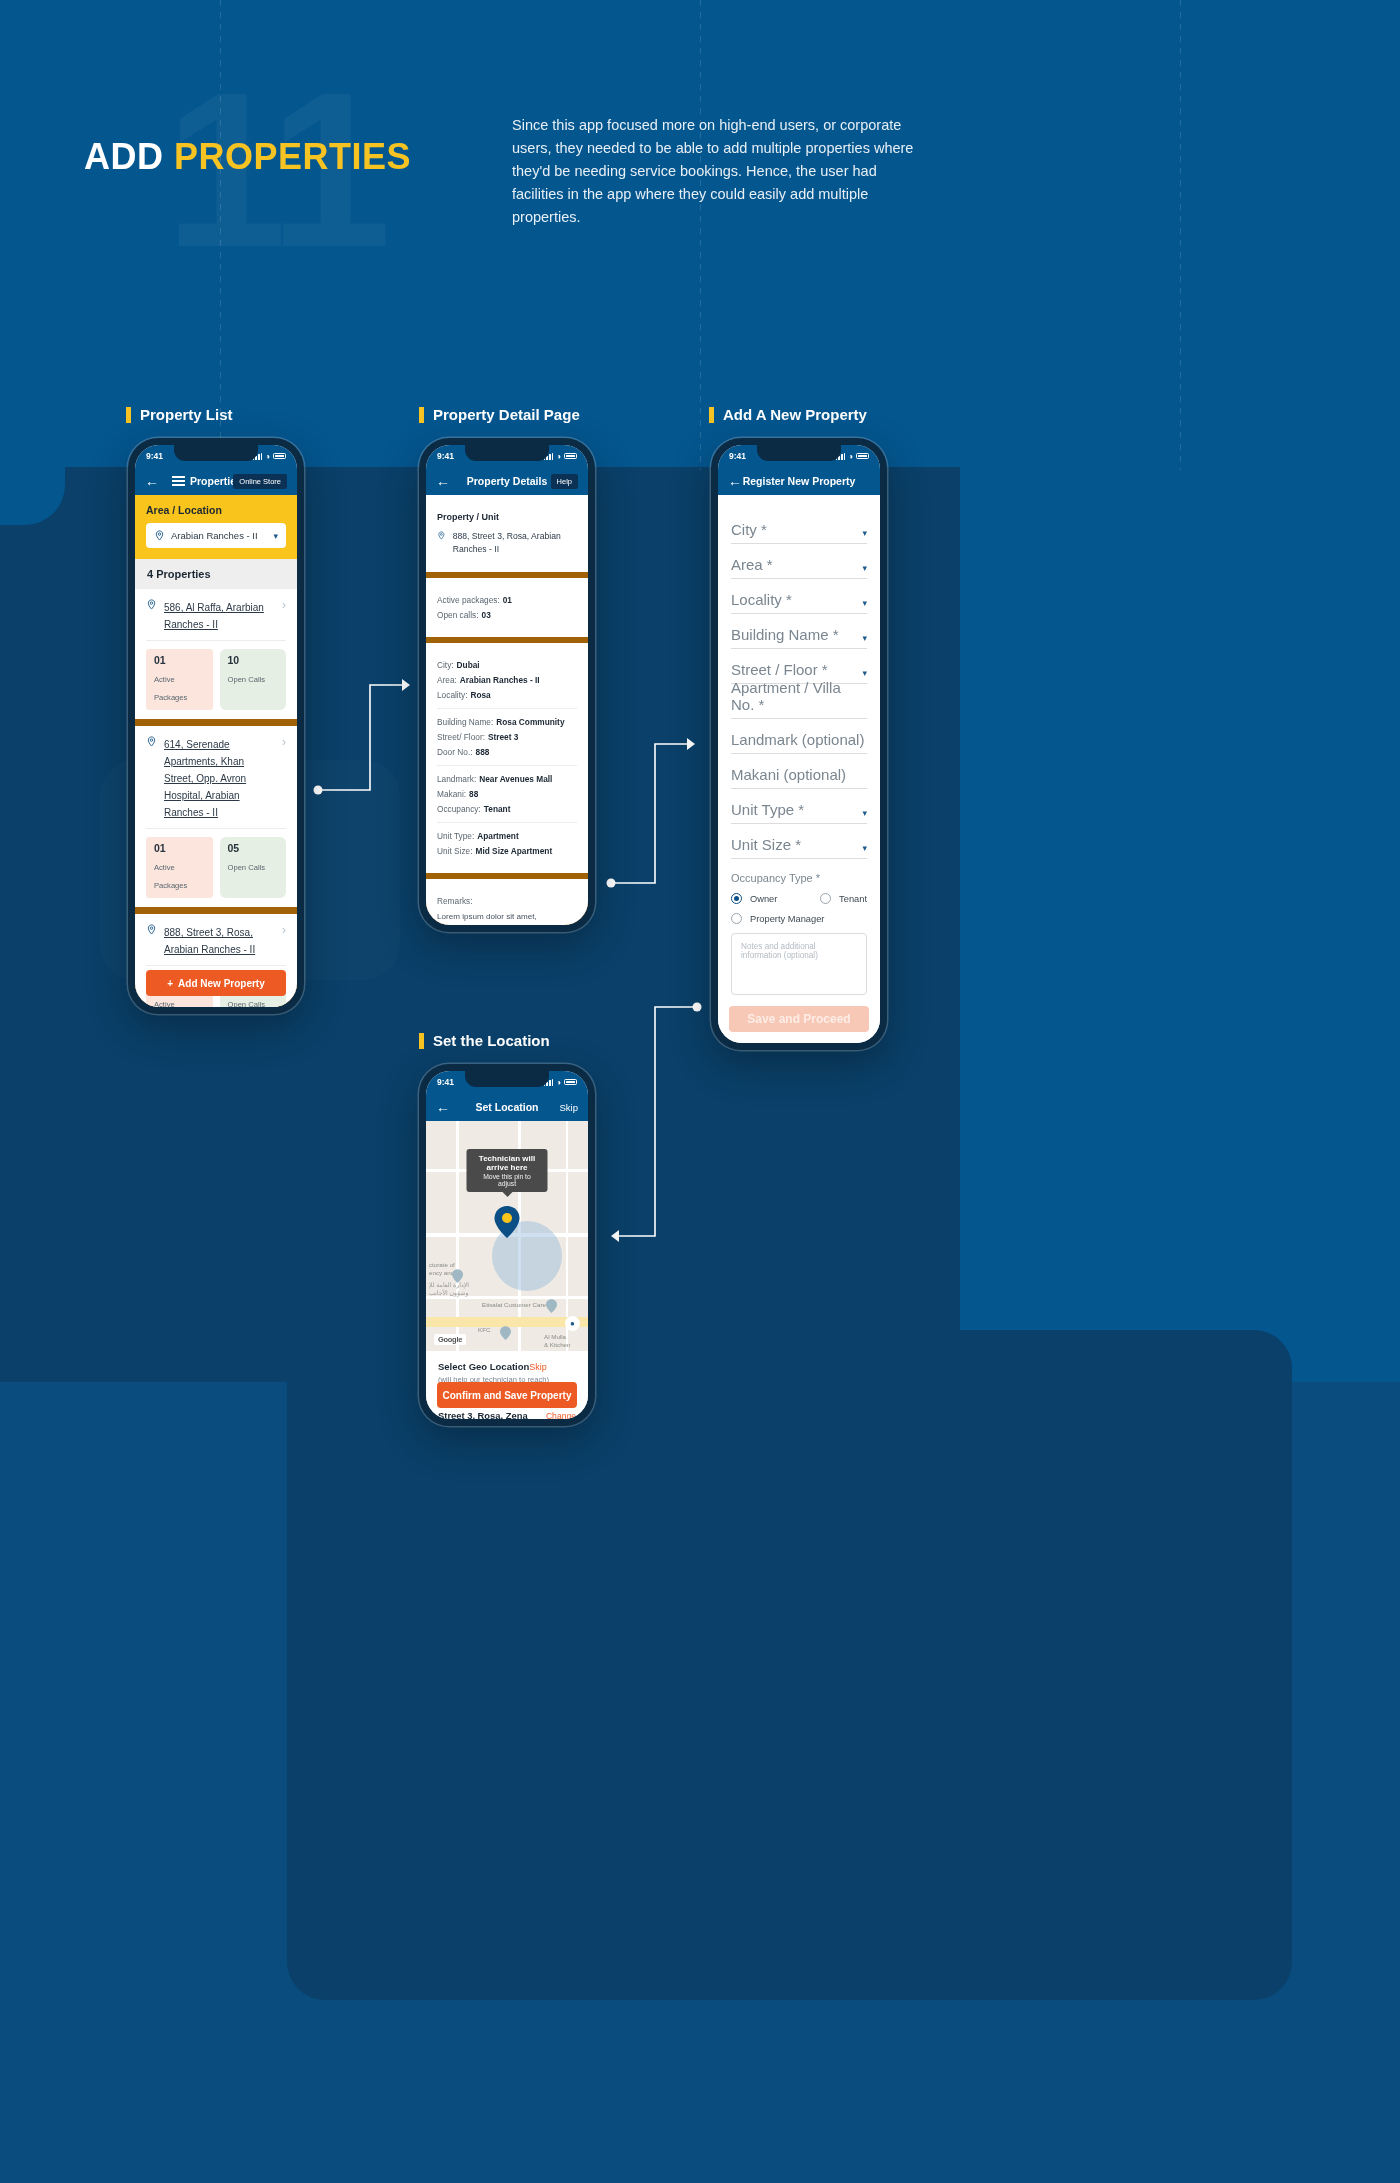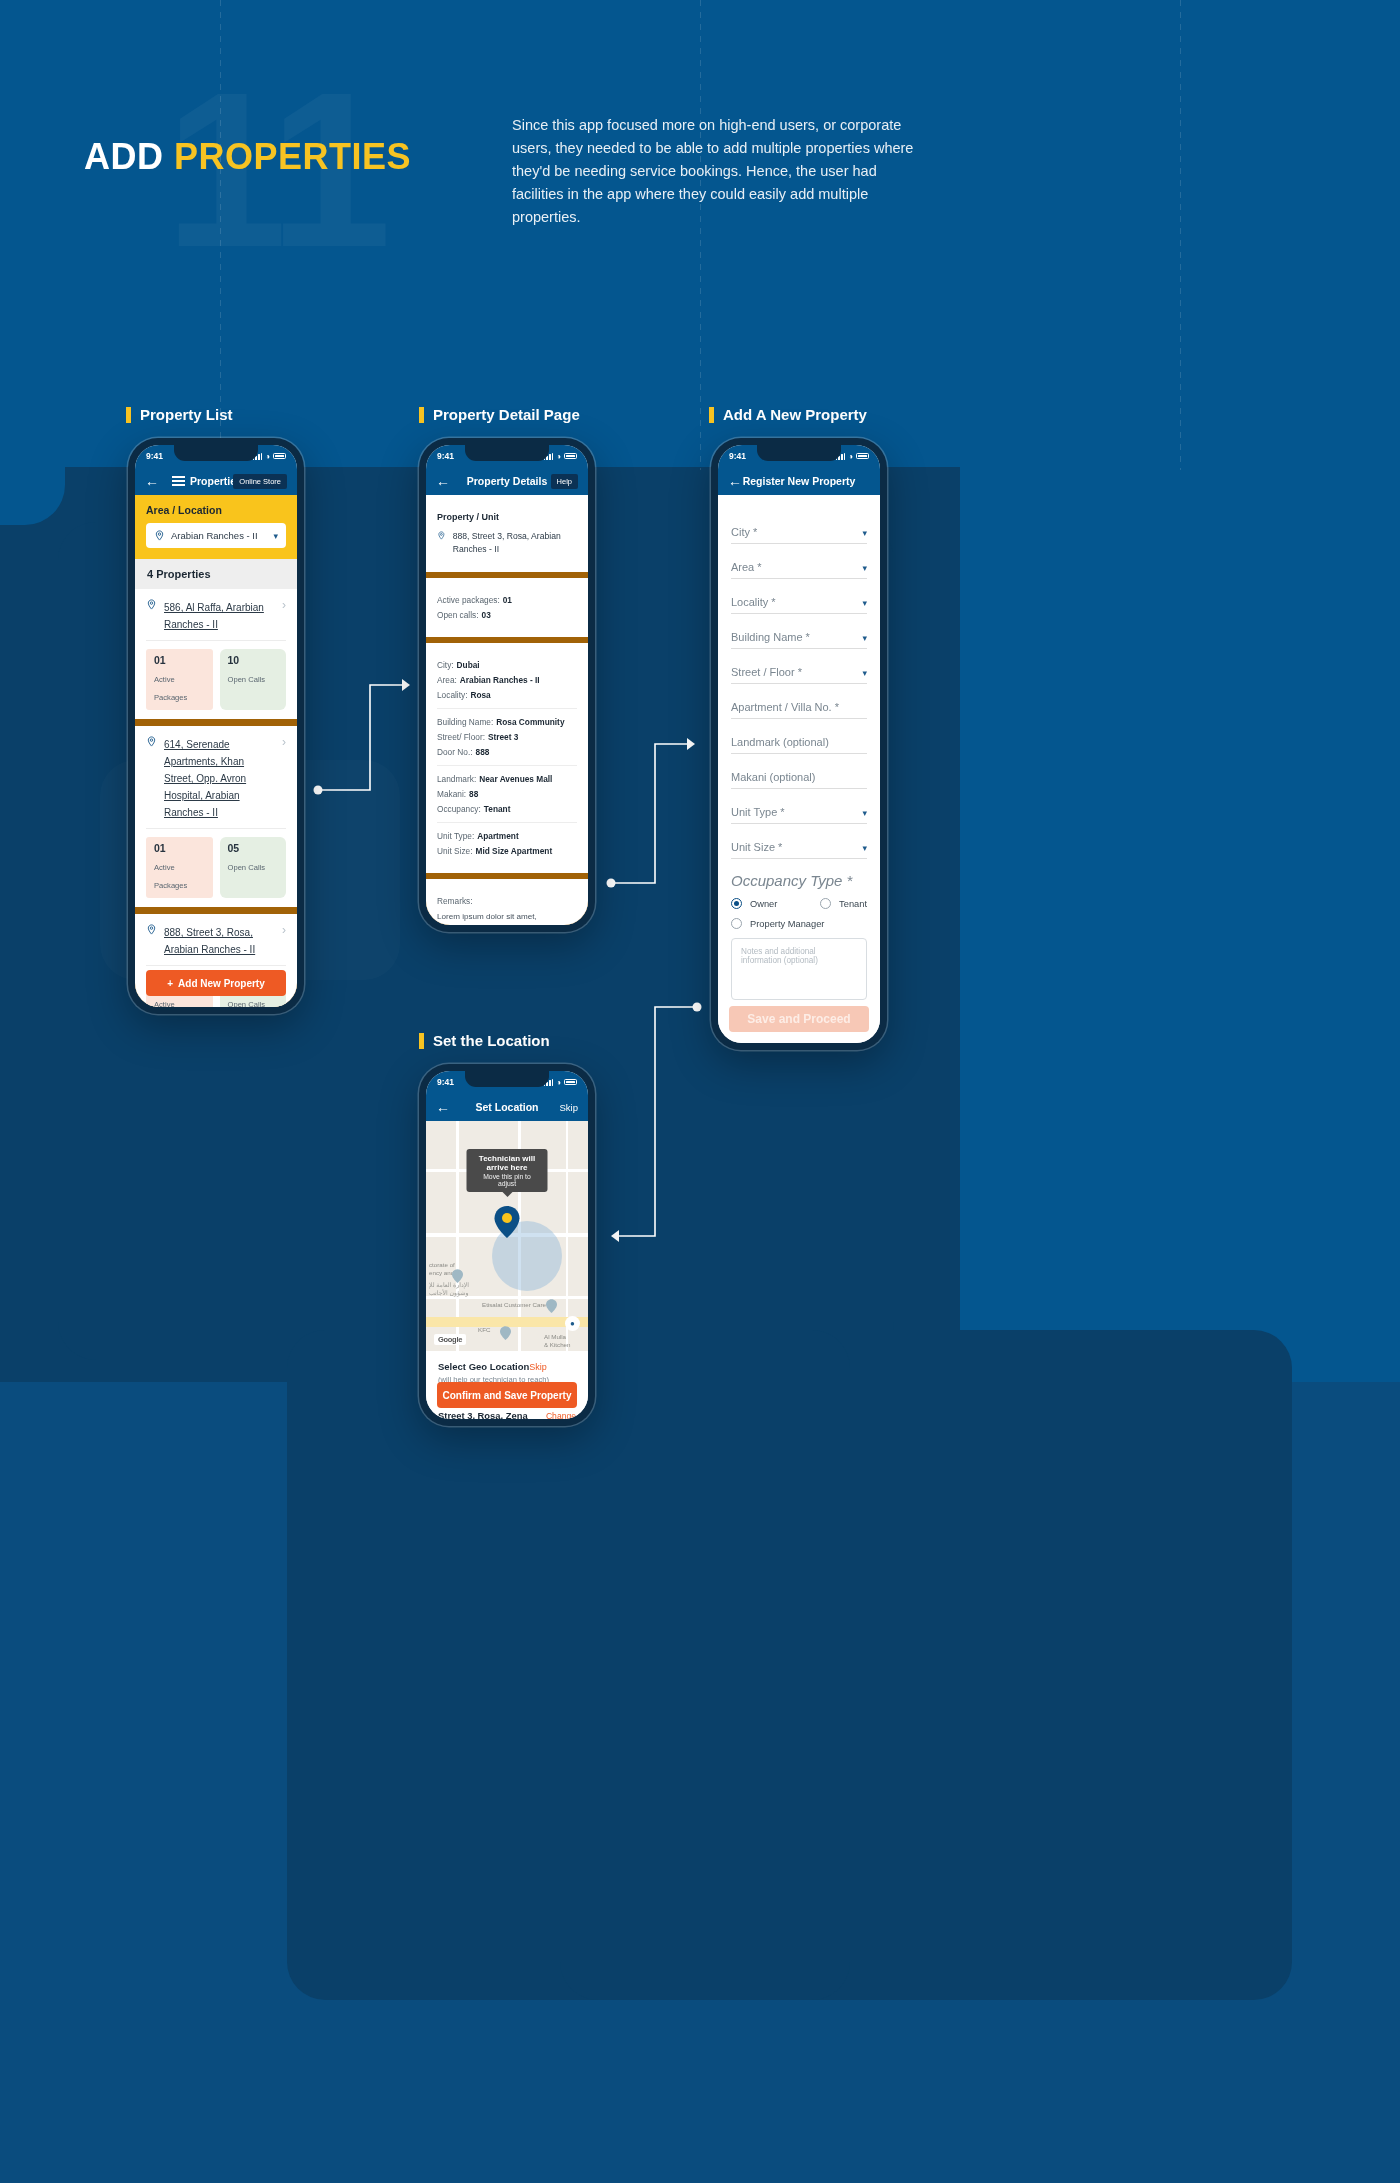--- a/index.html
+++ b/index.html
@@ -137,23 +137,23 @@
   .divline { border-top: 1px solid #EDEDED; margin: 8px 0; }
   .remarks p { font-size: 8.1px; line-height: 12px; color: #47535E; margin-top: 4px; }
   .editlink { color: #EE5A24; font-size: 8.2px; font-weight: bold; margin-top: 8px; display: flex; gap: 4px; align-items: center; }
   .addlink { background: #fff; padding: 11px; color: #EE5A24; font-size: 9px; font-weight: bold;
     display: flex; gap: 5px; align-items: center; }
 
   
   .form { background: #fff; height: 100%; padding: 14px 13px 0; }
   .field { border-bottom: 1px solid #DDDDDD; height: 35px; display: flex;
     align-items: flex-end; justify-content: space-between; padding-bottom: 5px; }
-  .field label { font-size: 11px; color: #7A8690; }
+  .field label { font-size: 15px; color: #7A8690; }
   .radios { margin-top: 13px; }
-  .radios > .lab { font-size: 15px; color: #7A8690; margin-bottom: 9px; display: block; font-style: italic; }
+  .radios > .lab { font-size: 11px; color: #7A8690; margin-bottom: 9px; display: block; }
   .radiorow { display: flex; align-items: center; gap: 8px; margin-bottom: 9px; }
   .radio { width: 11px; height: 11px; border-radius: 50%; border: 1.4px solid #9AA5AE; position: relative; flex: none; }
   .radio.on { border-color: #0B4F86; }
   .radio.on::after { content:''; position: absolute; inset: 2px; border-radius: 50%; background: #0B4F86; }
   .radiorow span { font-size: 9.3px; color: #3C4852; }
   .radiorow.w { width: 100px; }
   .textarea { border: 1px solid #D8DDE1; border-radius: 4px; height: 62px;
     padding: 8px 9px; font-size: 8.2px; color: #B3BBC2; margin-top: 6px; }
   .btn-disabled { background: #F7C8B6; color: #FDEDE6; border-radius: 4px; height: 26px;
     display: flex; align-items: center; justify-content: center;

